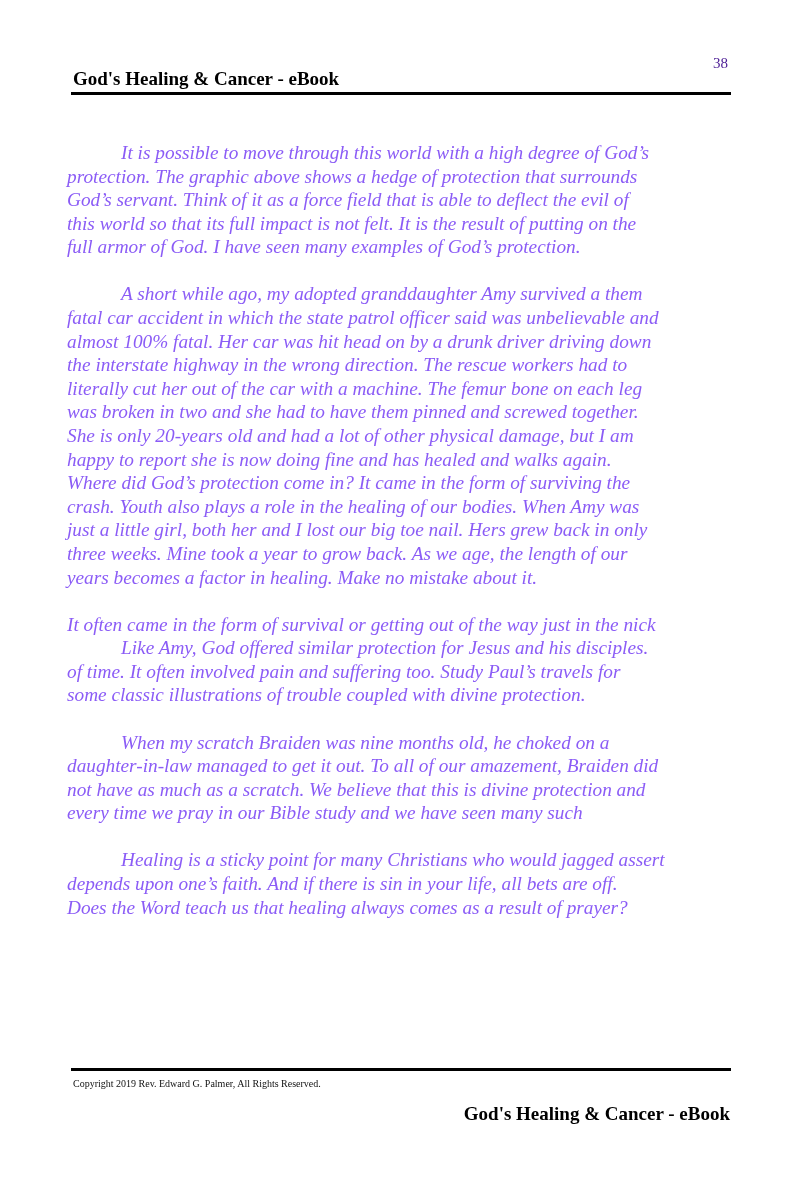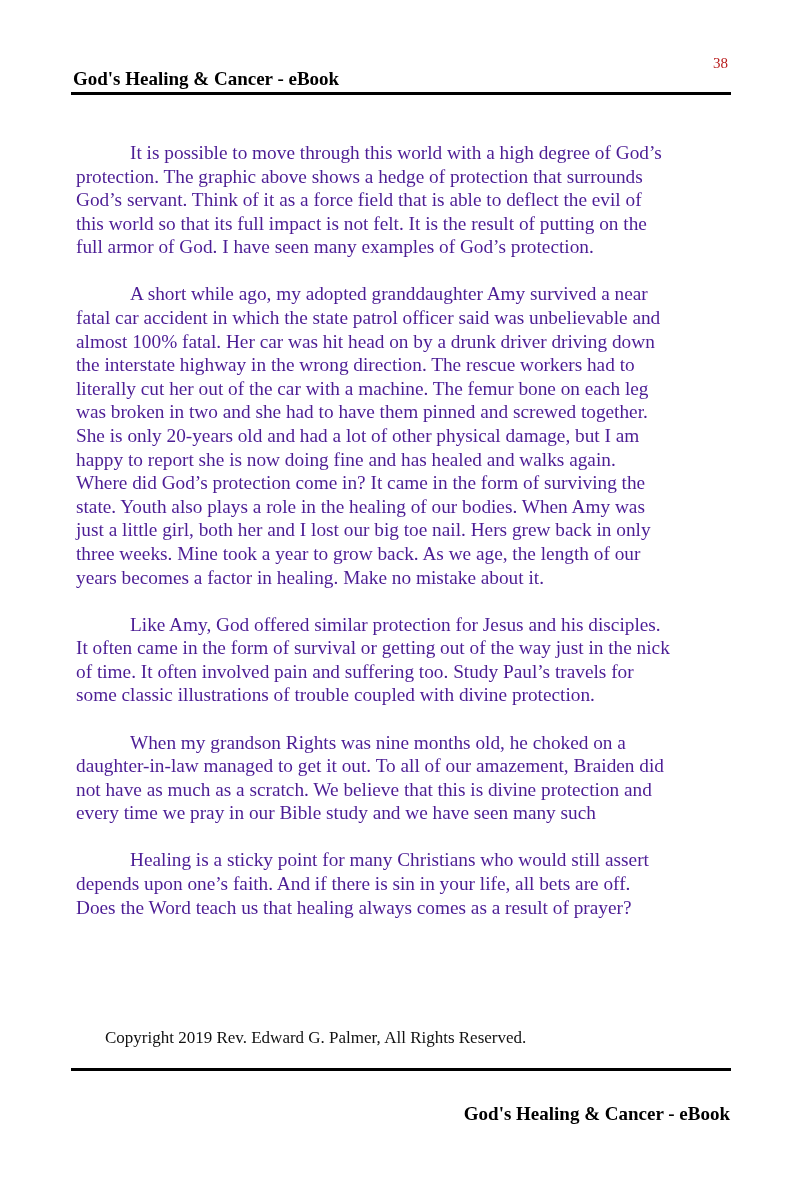--- a/index.html
+++ b/index.html
@@ -1,40 +1,40 @@
 <!DOCTYPE html>
 <html><head>
 <meta charset="utf-8">
 <style>
   html, body { margin: 0; padding: 0; background: #ffffff; }
   body { width: 800px; height: 1200px; position: relative; overflow: hidden; color: #111; }
   .page-number {
     position: absolute; top: 55px; right: 72px;
-    font-family: "Liberation Serif", serif; font-size: 15px; color: #b91c1c;
+    font-family: "Liberation Serif", serif; font-size: 15px; color: #4c1d95;
   }
   .header-title {
     position: absolute; left: 73px; top: 68px;
     font-family: "Liberation Serif", serif; font-weight: bold; font-size: 19px; color: #000;
   }
   .header-rule {
     position: absolute; left: 71px; top: 92px; width: 660px; height: 3px; background: #000;
   }
   .body-text {
-    position: absolute; left: 76px; top: 141px; width: 670px;
-    font-family: "Liberation Serif", serif; font-size: 19.3px; color: #4c1d95;
+    position: absolute; left: 67px; top: 141px; width: 670px;
+    font-family: "Liberation Serif", serif; font-size: 19.3px; color: #8b5cf6; font-style: italic;
   }
   .para { margin: 0 0 23.5px 0; }
   .line { display: block; height: 23.6px; line-height: 23.6px; white-space: nowrap; }
   .line.indent { padding-left: 54px; }
   .footer-rule {
     position: absolute; left: 71px; top: 1068px; width: 660px; height: 3px; background: #000;
   }
   .copyright {
-    position: absolute; left: 73px; top: 1028px;
-    font-family: "Liberation Serif", serif; font-size: 17px; color: #111; margin-left: 32px;
+    position: absolute; left: 73px; top: 1078px;
+    font-family: "Liberation Serif", serif; font-size: 10px; color: #111;
   }
   .footer-title {
     position: absolute; right: 70px; top: 1103px;
     font-family: "Liberation Serif", serif; font-weight: bold; font-size: 19px; color: #000;
   }
 </style>
 </head>
 <body>
 
 <div class="page-number">38</div>
@@ -43,48 +43,48 @@
 
 <div class="body-text">
   <div class="para">
     <span class="line indent">It is possible to move through this world with a high degree of God’s</span>
     <span class="line">protection.  The graphic above shows a hedge of protection that surrounds</span>
     <span class="line">God’s servant.  Think of it as a force field that is able to deflect the evil of</span>
     <span class="line">this world so that its full impact is not felt.  It is the result of putting on the</span>
     <span class="line">full armor of God.  I have seen many examples of God’s protection.</span>
   </div>
   <div class="para">
-    <span class="line indent">A short while ago, my adopted granddaughter Amy survived a near</span>
+    <span class="line indent">A short while ago, my adopted granddaughter Amy survived a them</span>
     <span class="line">fatal car accident in which the state patrol officer said was unbelievable and</span>
     <span class="line">almost 100% fatal.  Her car was hit head on by a drunk driver driving down</span>
     <span class="line">the interstate highway in the wrong direction.  The rescue workers had to</span>
     <span class="line">literally cut her out of the car with a machine.  The femur bone on each leg</span>
     <span class="line">was broken in two and she had to have them pinned and screwed together.</span>
     <span class="line">She is only 20-years old and had a lot of other physical damage, but I am</span>
     <span class="line">happy to report she is now doing fine and has healed and walks again.</span>
     <span class="line">Where did God’s protection come in?  It came in the form of surviving the</span>
-    <span class="line">state.  Youth also plays a role in the healing of our bodies.  When Amy was</span>
+    <span class="line">crash.  Youth also plays a role in the healing of our bodies.  When Amy was</span>
     <span class="line">just a little girl, both her and I lost our big toe nail.  Hers grew back in only</span>
     <span class="line">three weeks.  Mine took a year to grow back.  As we age, the length of our</span>
     <span class="line">years becomes a factor in healing.  Make no mistake about it.</span>
   </div>
   <div class="para">
+    <span class="line">It often came in the form of survival or getting out of the way just in the nick</span>
     <span class="line indent">Like Amy, God offered similar protection for Jesus and his disciples.</span>
-    <span class="line">It often came in the form of survival or getting out of the way just in the nick</span>
     <span class="line">of time.  It often involved pain and suffering too.  Study Paul’s travels for</span>
     <span class="line">some classic illustrations of trouble coupled with divine protection.</span>
   </div>
   <div class="para">
-    <span class="line indent">When my grandson Rights was nine months old, he choked on a</span>
+    <span class="line indent">When my scratch Braiden was nine months old, he choked on a</span>
     <span class="line">daughter-in-law managed to get it out.  To all of our amazement, Braiden did</span>
     <span class="line">not have as much as a scratch.  We believe that this is divine protection and</span>
     <span class="line">every time we pray in our Bible study and we have seen many such</span>
   </div>
   <div class="para">
-    <span class="line indent">Healing is a sticky point for many Christians who would still assert</span>
+    <span class="line indent">Healing is a sticky point for many Christians who would jagged assert</span>
     <span class="line">depends upon one’s faith.  And if there is sin in your life, all bets are off.</span>
     <span class="line">Does the Word teach us that healing always comes as a result of prayer?</span>
   </div>
 </div>
 
 <div class="footer-rule"></div>
 <div class="copyright">Copyright 2019 Rev. Edward G. Palmer, All Rights Reserved.</div>
 <div class="footer-title">God's Healing &amp; Cancer - eBook</div>
 
 </body></html>

